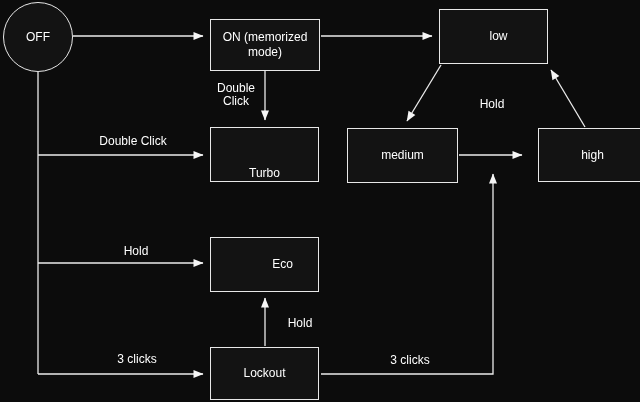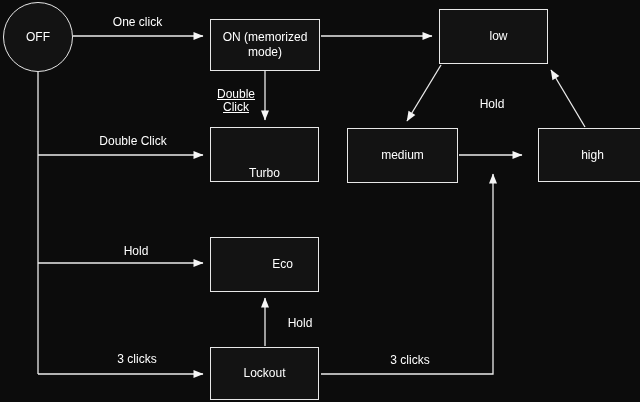--- a/index.html
+++ b/index.html
@@ -45,21 +45,21 @@
   .edge-label {
     position: absolute;
     color: #ffffff;
     font-size: 12px;
     line-height: 1.1;
     text-align: center;
     white-space: nowrap;
   }
   .edge-label.multiline { white-space: pre-line; }
   .lbl-one-click        { left: 95px;  top: 16px;  width: 85px; }
-  .lbl-dc-on            { left: 206px; top: 88px;  width: 60px; text-decoration: underline; }
+  .lbl-dc-on            { left: 206px; top: 82px;  width: 60px; }
   .lbl-dc-off           { left: 83px;  top: 135px; width: 100px; }
   .lbl-hold-mid         { left: 462px; top: 98px;  width: 60px; }
   .lbl-hold-eco         { left: 106px; top: 245px; width: 60px; }
   .lbl-hold-lockout     { left: 270px; top: 317px; width: 60px; }
   .lbl-3clicks-off      { left: 97px;  top: 353px; width: 80px; }
   .lbl-3clicks-lockout  { left: 370px; top: 354px; width: 80px; }
 </style>
 </head>
 <body>
 
@@ -112,21 +112,20 @@
   </div>
 
   <div class="node node-eco">
     <span>Eco</span>
   </div>
 
   <div class="node node-lockout">
     <span>Lockout</span>
   </div>
 
-  <div class="edge-label lbl-one-click">One click</div>
 
   <div class="edge-label multiline lbl-dc-on">Double
 Click</div>
 
   <div class="edge-label lbl-dc-off">Double Click</div>
 
   <div class="edge-label lbl-hold-mid">Hold</div>
 
   <div class="edge-label lbl-hold-eco">Hold</div>
 

